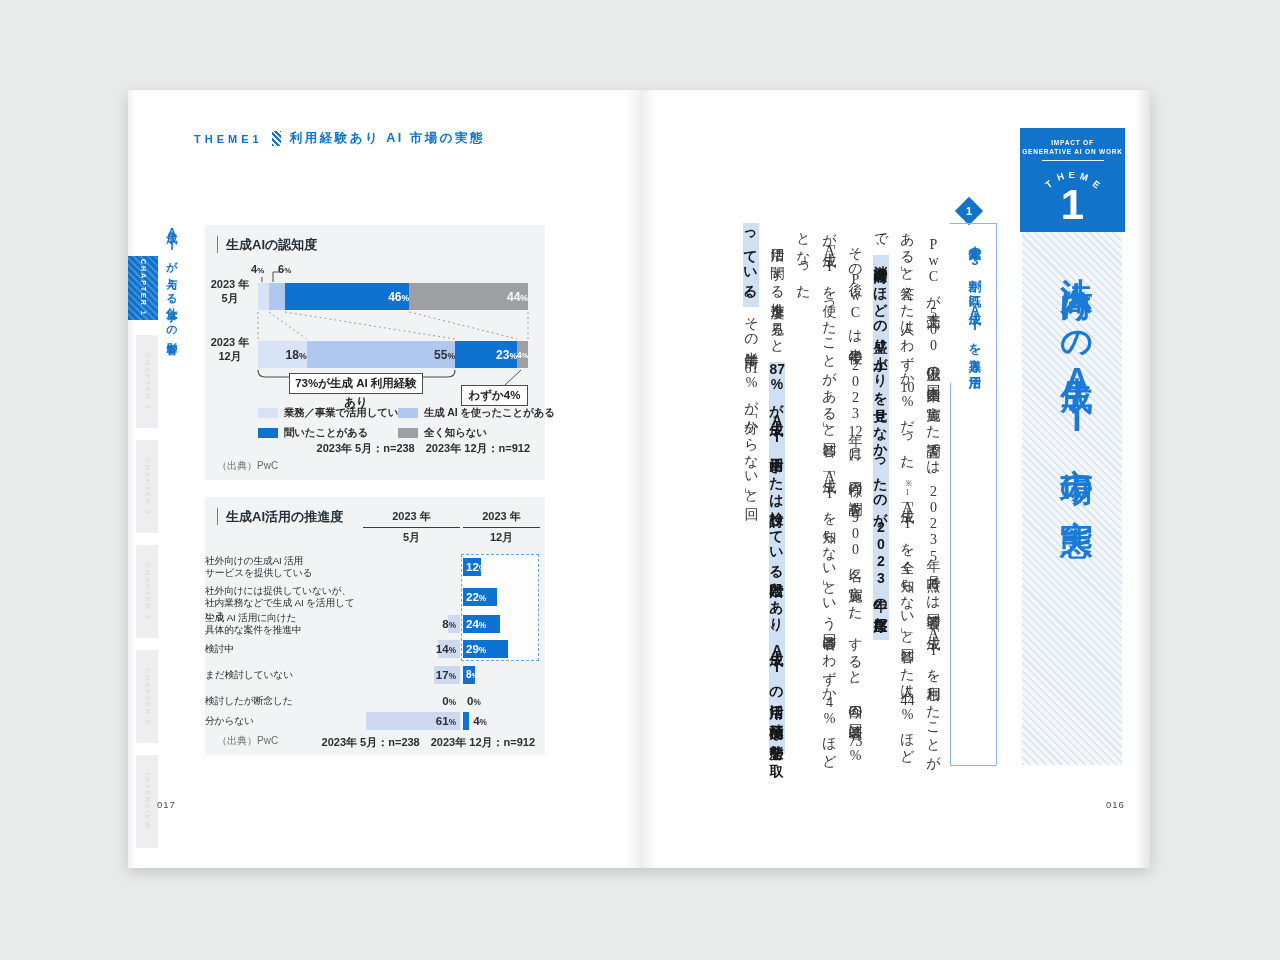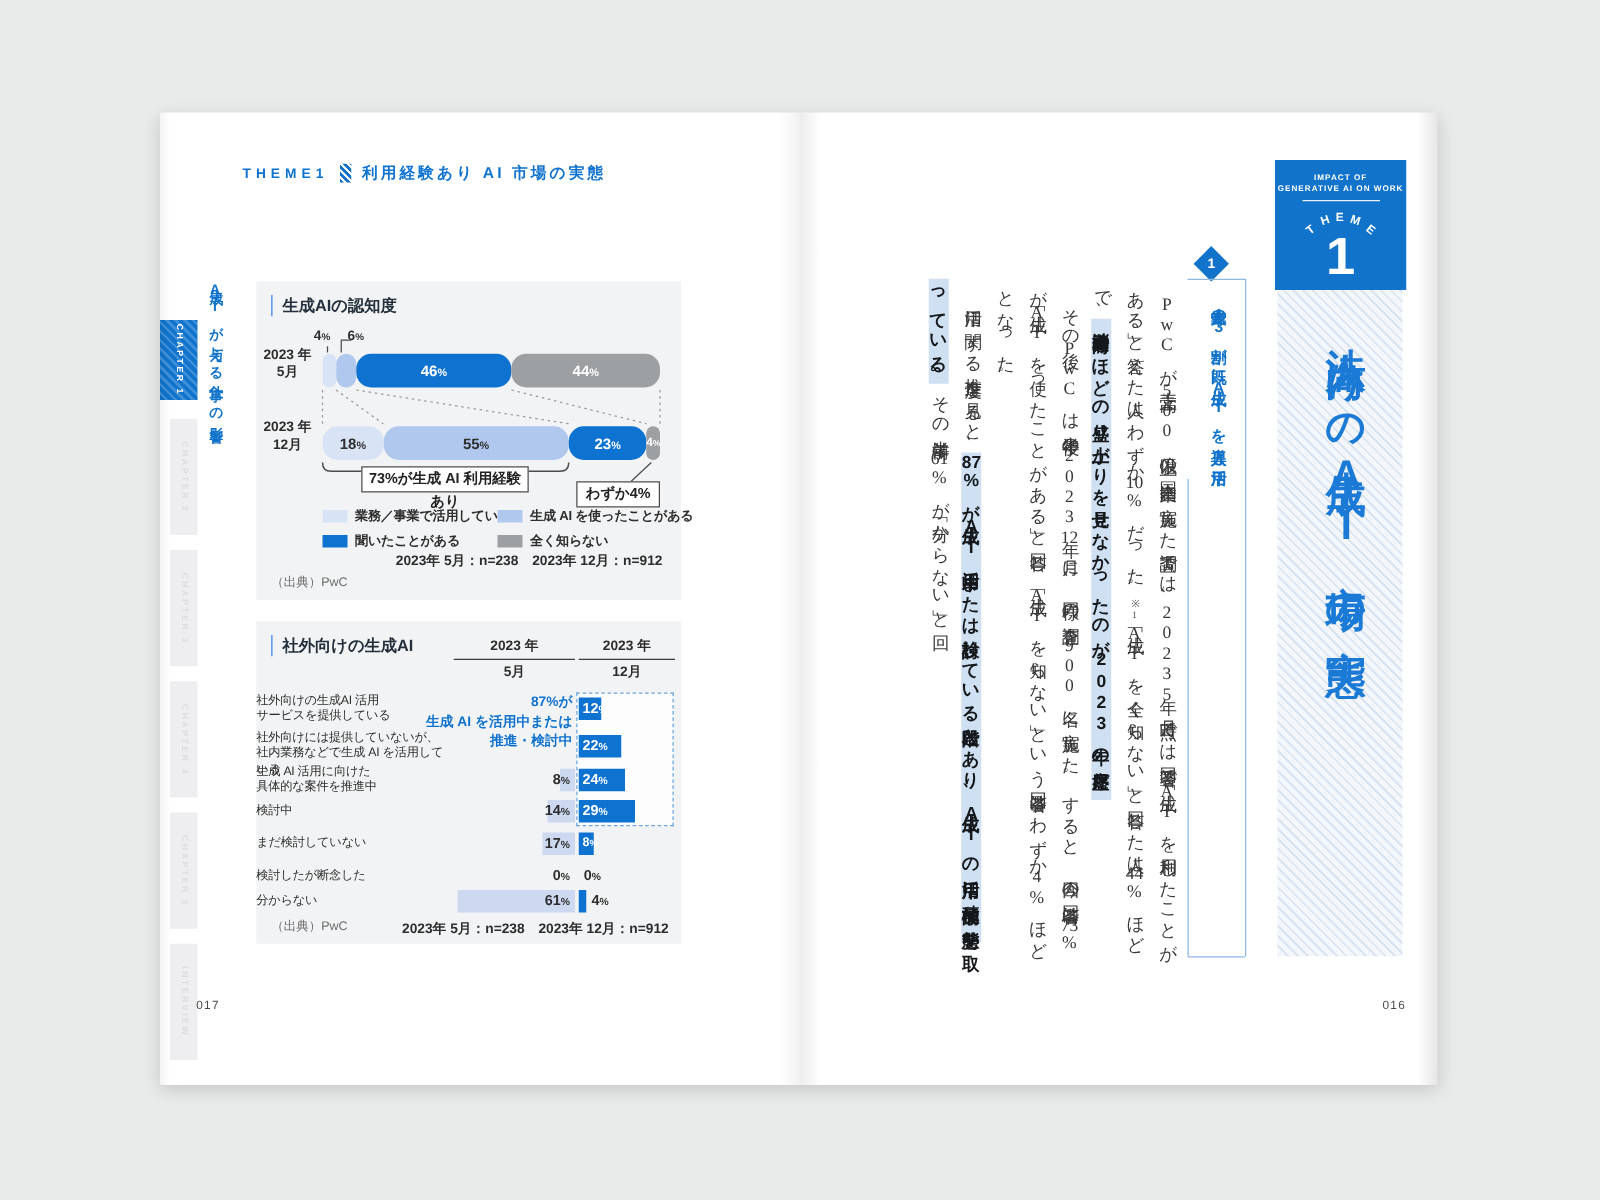--- a/index.html
+++ b/index.html
@@ -35,21 +35,21 @@
   .gtab .vlat { color:#dcdde0; font-size:7px; font-weight:700; letter-spacing:2px; }
   .chap-label { position:absolute; left:36px; top:132px; color:#1173ca; font-size:11px; font-weight:700; letter-spacing:2px; }
 
   .panel { position:absolute; left:77px; width:340px; background:#f2f3f4; }
   #panel1 { top:135px; height:255px; }
   #panel2 { top:407px; height:258px; }
   .ptitle { position:absolute; left:12px; top:11px; font-size:13px; font-weight:700; color:#24303b;
             border-left:1px solid #3b82f6; padding-left:8px; line-height:17px; }
 
   .c1bar { position:absolute; left:53px; width:270px; height:27px; }
-  .c1bar .seg { position:absolute; top:0; height:27px; display:flex; align-items:center; justify-content:center;border-radius:12px; }
+  .c1bar .seg { position:absolute; top:0; height:27px; display:flex; align-items:center; justify-content:flex-end; }
   .segv { font-weight:700; font-size:12px; white-space:nowrap; }
   .c1cat { position:absolute; left:2px; width:46px; text-align:center; font-size:11px; font-weight:700;
            color:#2e2e2e; line-height:14px; white-space:pre-line; }
   .c1top { position:absolute; font-size:11px; font-weight:700; color:#2e2e2e; }
   .c1svg { position:absolute; left:0; top:0; pointer-events:none; }
   .abox { position:absolute; height:21px; background:#fff; border:1px solid #4c4c4c; font-size:11.5px;
           font-weight:700; color:#222; text-align:center; line-height:19px; }
   .legend { position:absolute; left:53px; top:181px; display:grid; grid-template-columns:140px auto; row-gap:6px; }
   .litem { display:flex; align-items:center; gap:6px; font-size:10.5px; font-weight:600; color:#2e2e2e; letter-spacing:-.2px; white-space:nowrap; }
   .lsw { width:20px; height:10px; flex:0 0 auto; }
@@ -199,21 +199,21 @@
             <span class="lsw" style="background:#9da0a3"></span>
             <span>全く知らない</span>
           </div>
         </div>
       </div>
     <div class="cnote" style="right:15px; top:216px;">2023年 5月：n=238　2023年 12月：n=912</div>
     <div class="csrc">（出典）PwC</div>
   </div>
 
   <div class="panel" id="panel2">
-    <div class="ptitle">社外向けの生成AI</div>
+    <div class="ptitle">生成AI活用の推進度</div>
     <div class="c2head" style="left:158px; top:12px; width:97px;">2023 年</div>
     <div class="c2line" style="left:158px; top:30px; width:97px;"></div>
     <div class="c2head" style="left:158px; top:33px; width:97px;">5月</div>
     <div class="c2head" style="left:258px; top:12px; width:77px;">2023 年</div>
     <div class="c2line" style="left:258px; top:30px; width:77px;"></div>
     <div class="c2head" style="left:258px; top:33px; width:77px;">12月</div>
     <div class="dashbox"></div>
     <div id="c2rows">
         <div class="c2row-label" style="top: 57.5px;">社外向けの生成AI 活用
 サービスを提供している</div>
@@ -241,21 +241,20 @@
         <div class="dval" style="top: 169px; left: 261px; color: rgb(255, 255, 255); font-size: 10px;">8<span class="pc">%</span></div>
         <div class="c2row-label" style="top: 197.75px;">検討したが断念した</div>
         <div class="mval" style="top: 195px; right: 89px;">0<span class="pc">%</span></div>
         <div class="dval" style="top: 195px; left: 262px; color: rgb(46, 46, 46);">0<span class="pc">%</span></div>
         <div class="c2row-label" style="top: 217.75px;">分からない</div>
         <div class="mbar" style="left: 161.06px; top: 215px; width: 93.94px;"></div>
         <div class="mval" style="top: 215px; right: 89px;">61<span class="pc">%</span></div>
         <div class="dbar" style="left: 258px; top: 215px; width: 6.16px;"></div>
         <div class="dval" style="top: 215px; left: 268.16px; color: rgb(46, 46, 46);">4<span class="pc">%</span></div>
       </div>
-    <div class="c2anno" id="c2anno"><span>87%が</span><br><span>生成 AI を活用中または</span><br><span>推進・検討中</span></div>
     <div class="cnote" style="right:10px; top:238px;">2023年 5月：n=238　2023年 12月：n=912</div>
     <div class="csrc">（出典）PwC</div>
   </div>
 
   <div class="pagenum" id="pn-left">017</div>
 
   <div class="banner">
     <div class="eyebrow">IMPACT OF</div>
     <div class="eyebrow">GENERATIVE AI ON WORK</div>
     <div class="bdivider"></div>

